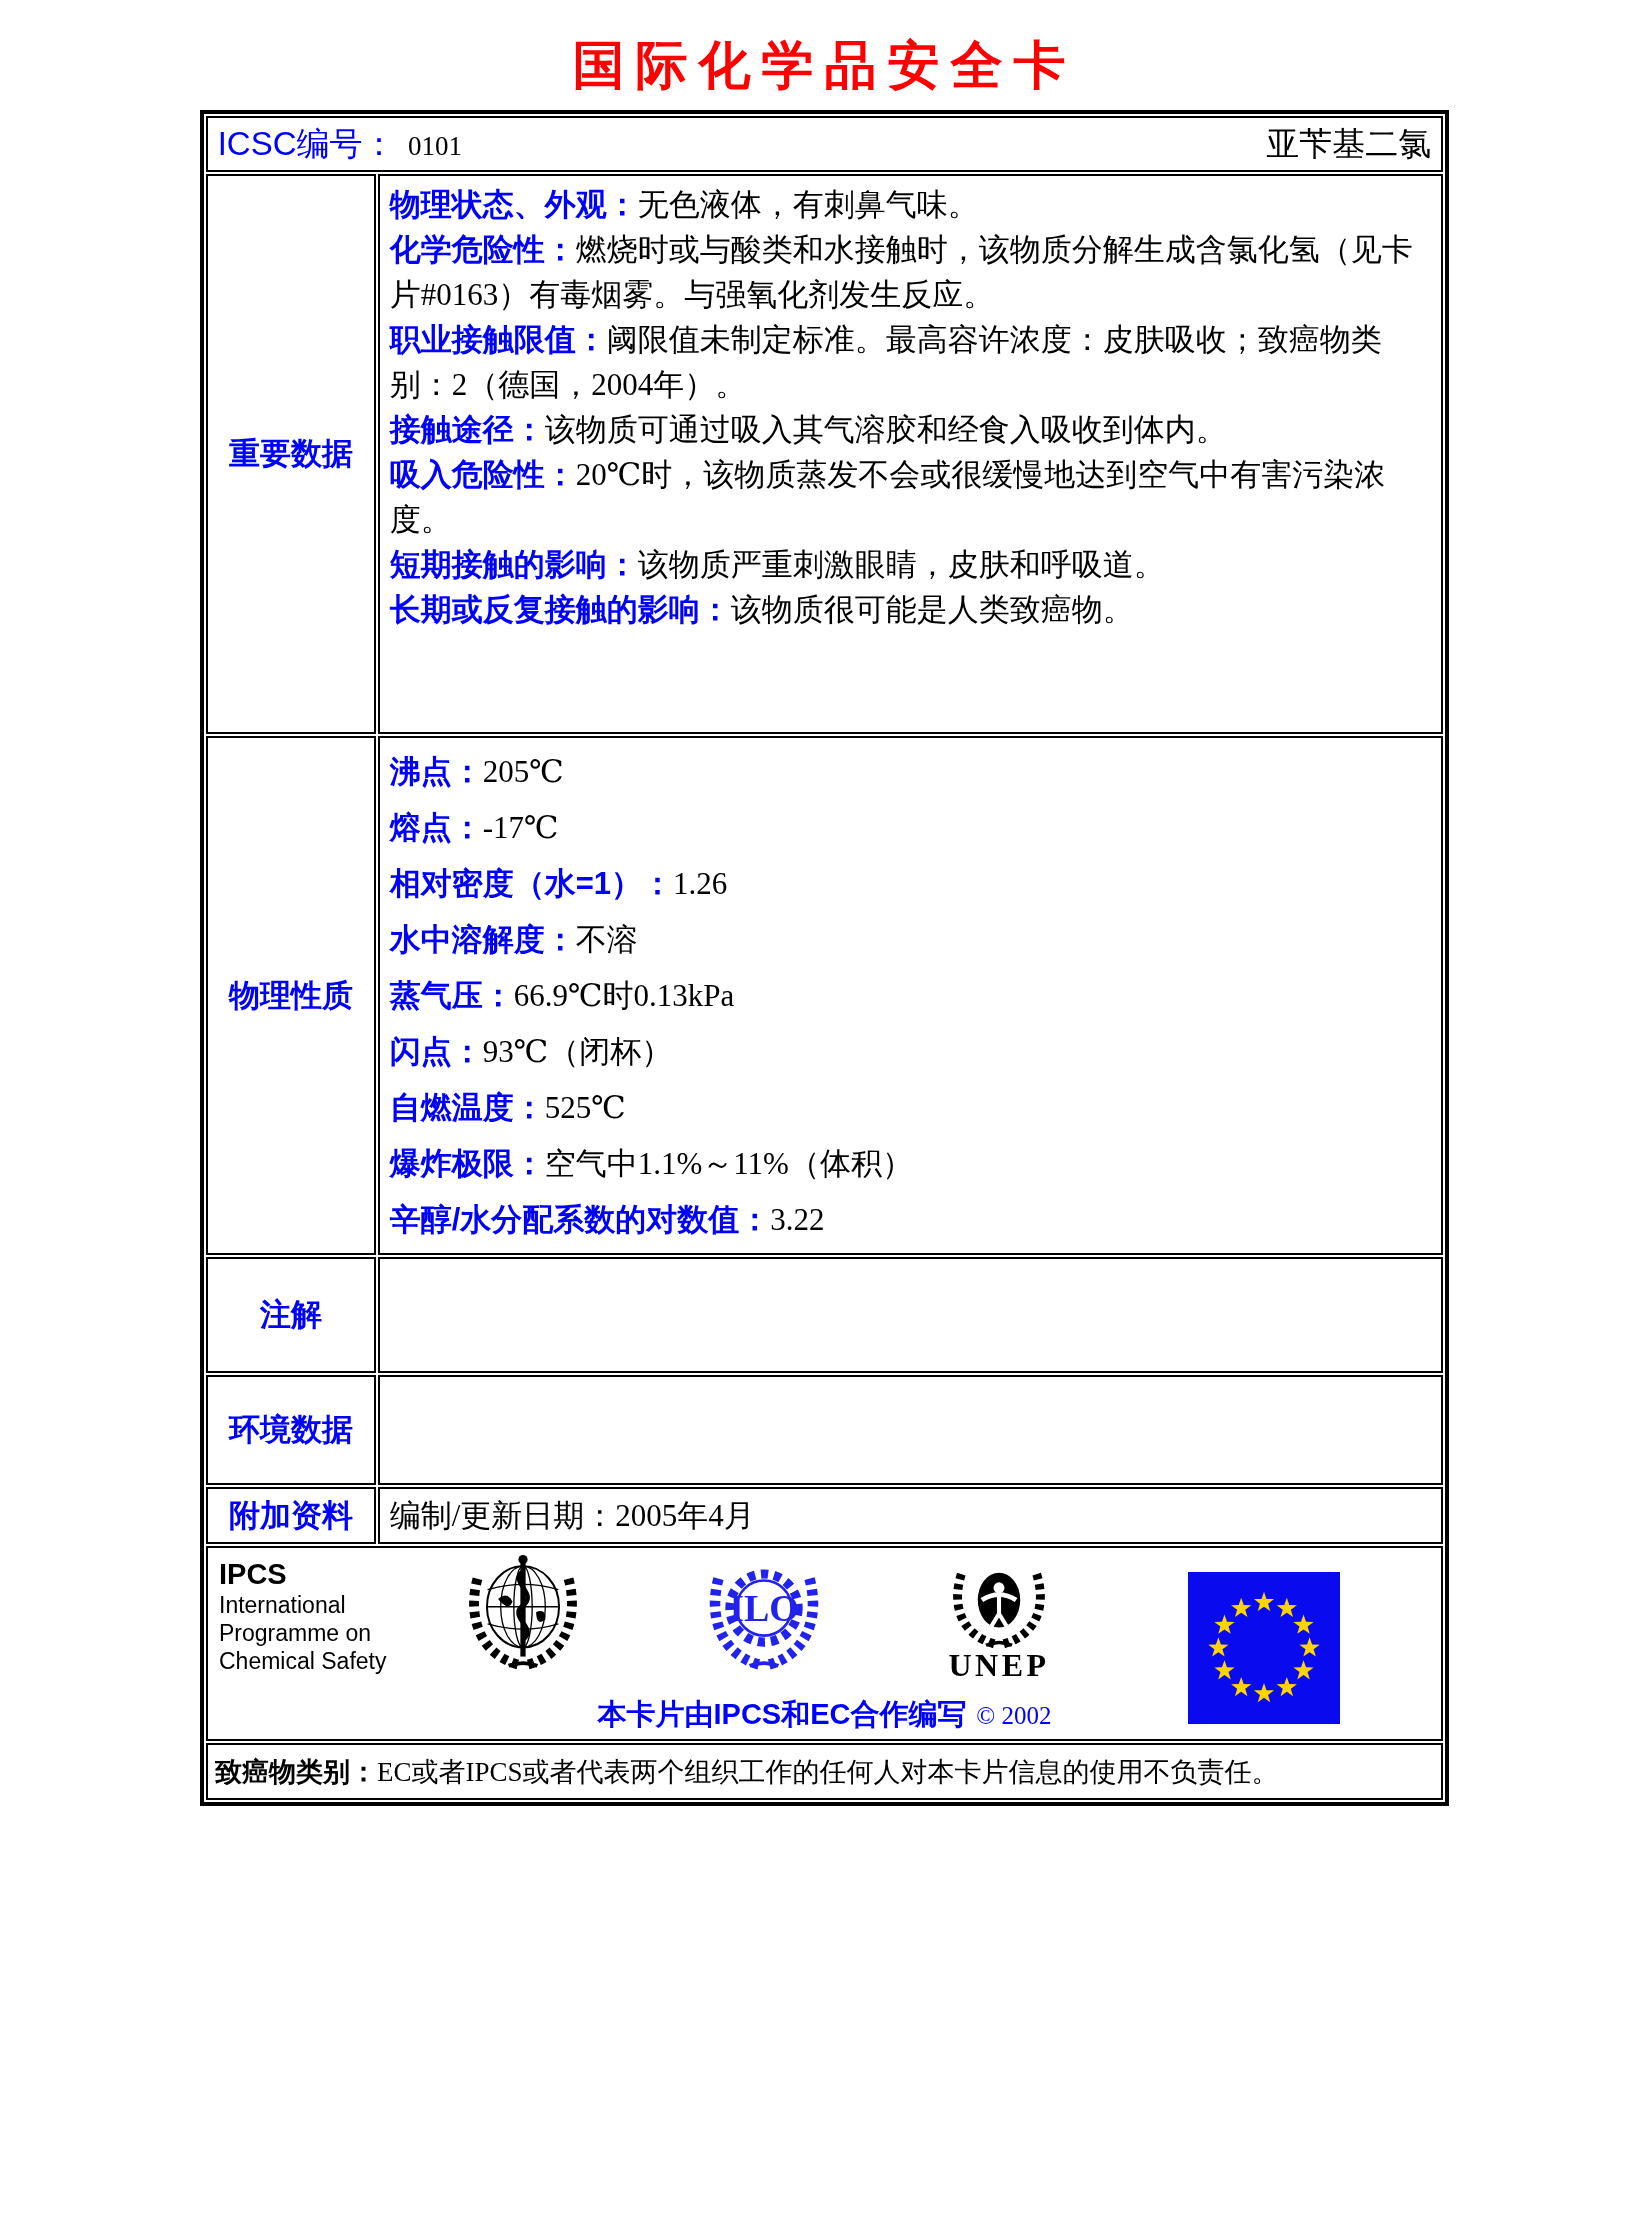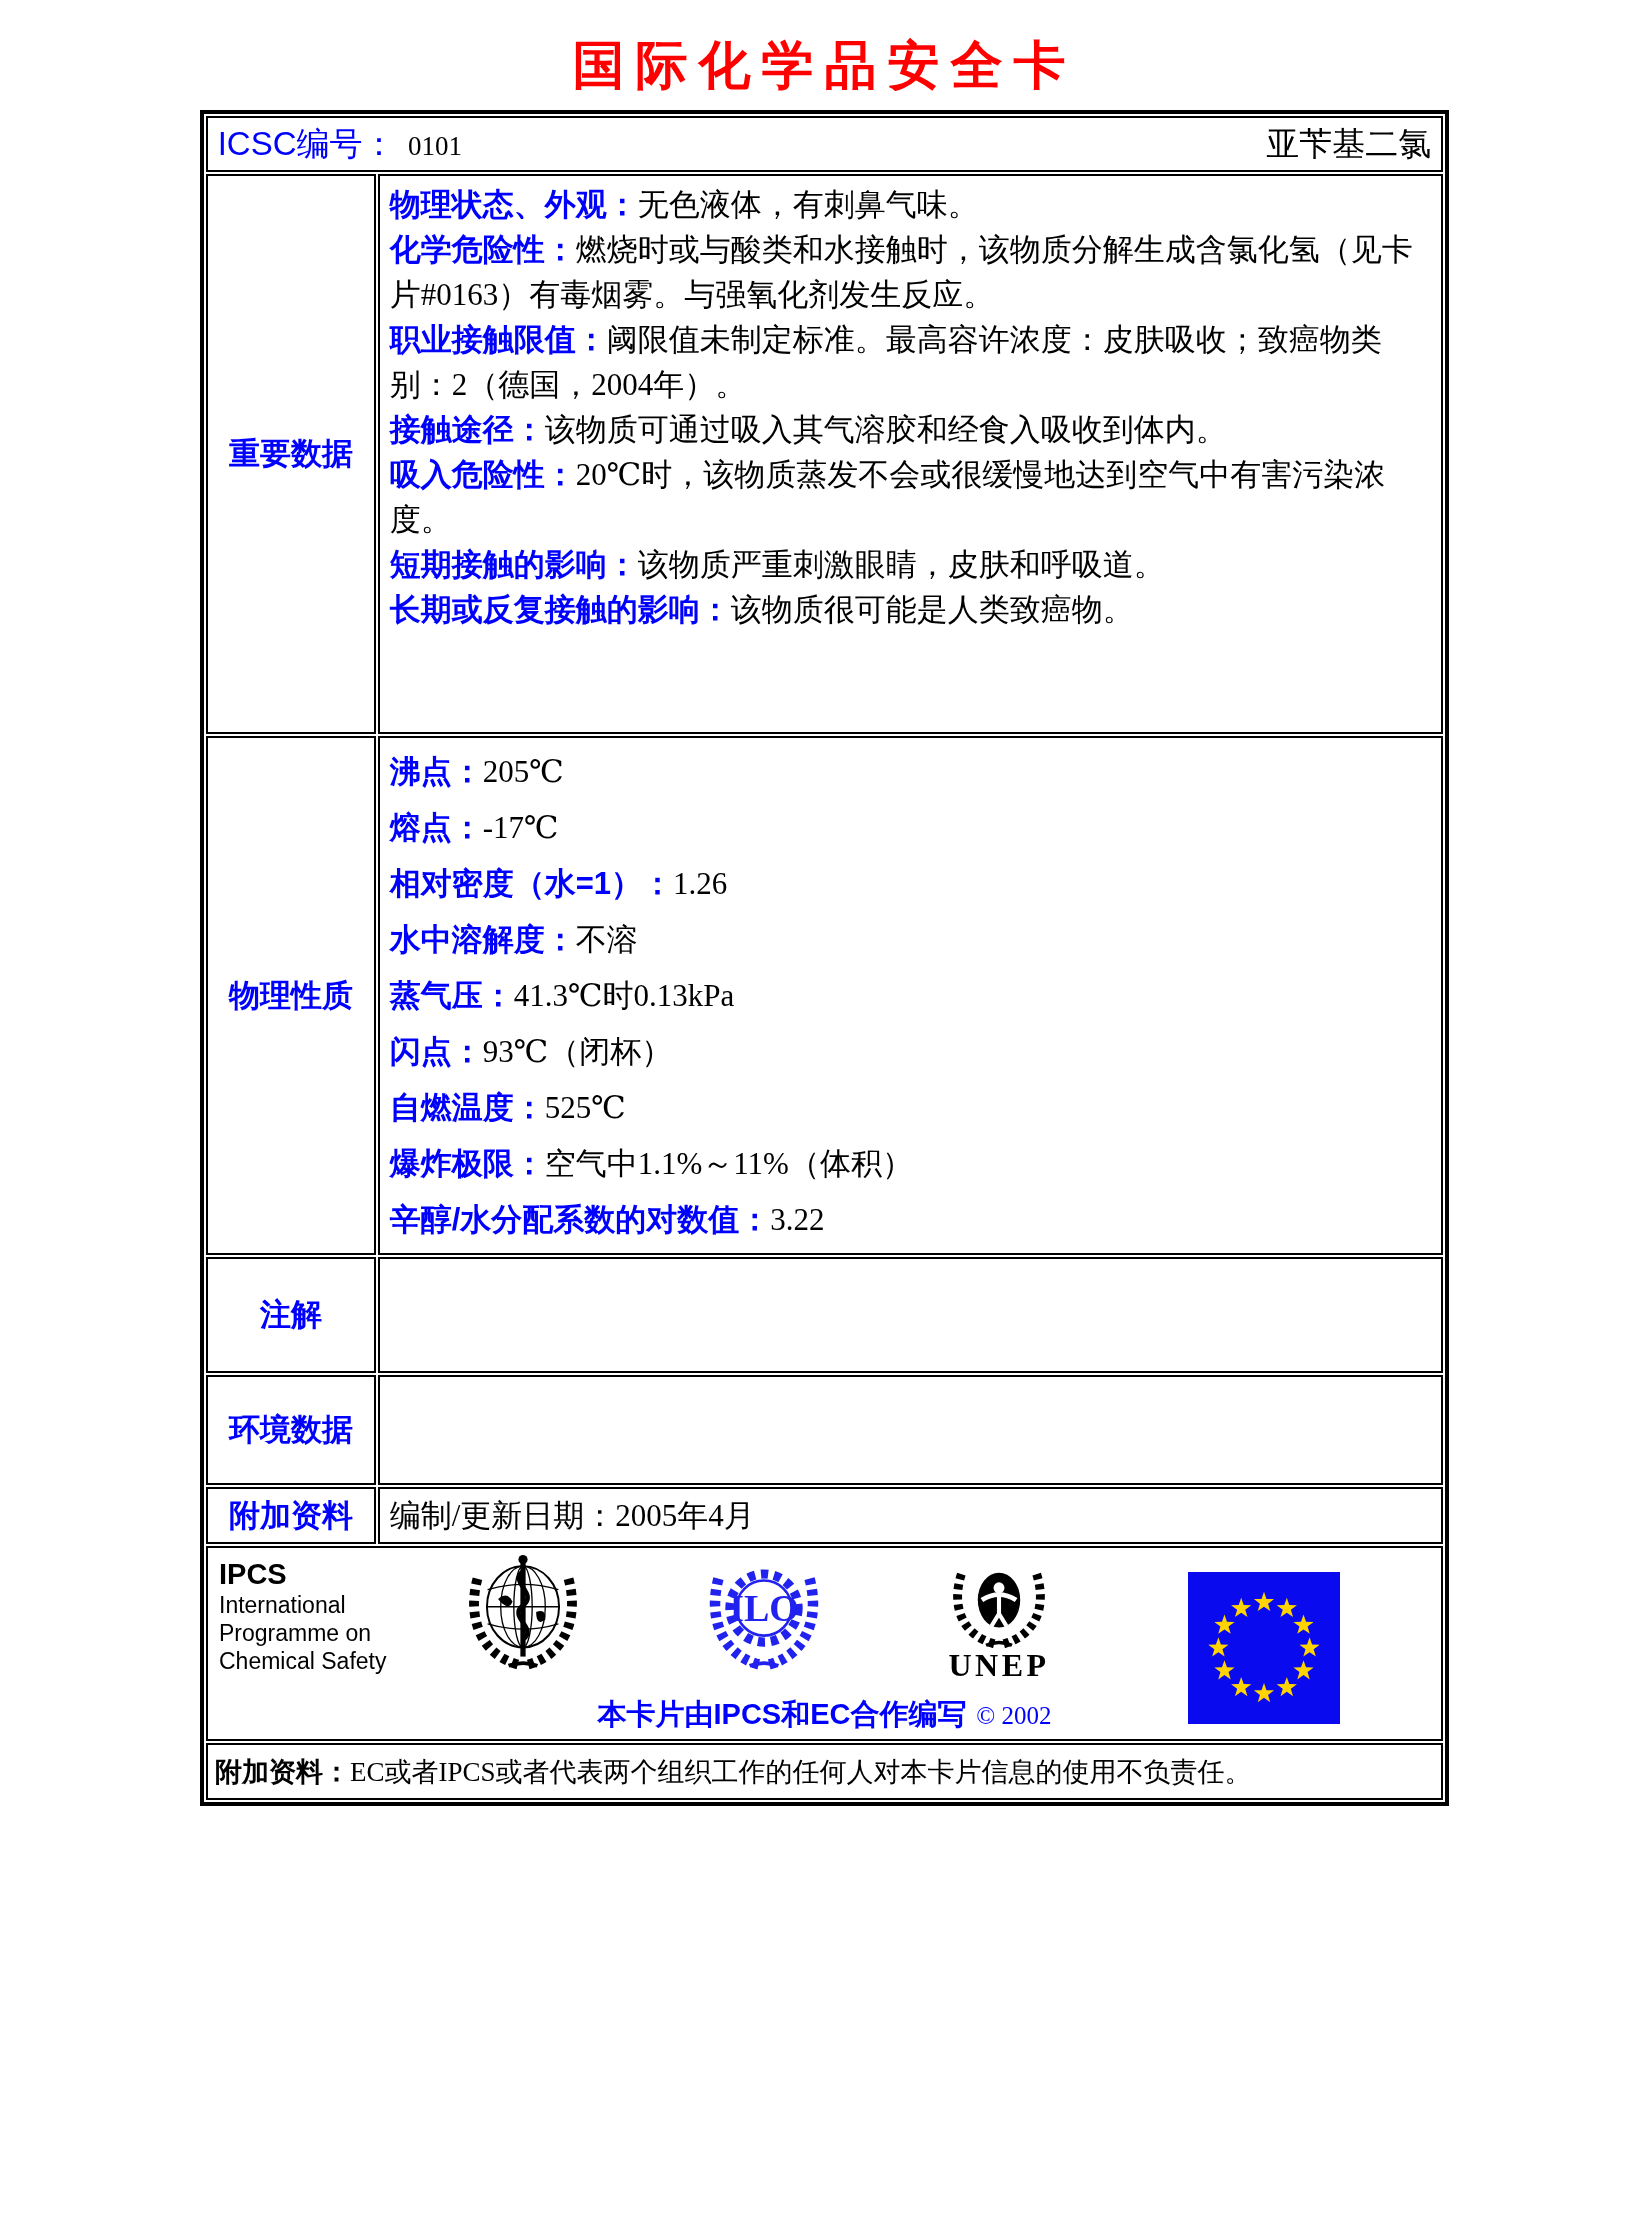--- a/index.html
+++ b/index.html
@@ -99,21 +99,21 @@
     </td>
   </tr>
 
   <tr>
     <td class="label-cell">物理性质</td>
     <td class="content-cell physical-content">
       <p class="item"><span class="k">沸点：</span><span class="v">205℃</span></p>
       <p class="item"><span class="k">熔点：</span><span class="v">-17℃</span></p>
       <p class="item"><span class="k">相对密度（水=1）：</span><span class="v">1.26</span></p>
       <p class="item"><span class="k">水中溶解度：</span><span class="v">不溶</span></p>
-      <p class="item"><span class="k">蒸气压：</span><span class="v">41.3℃时0.13kPa</span></p>
+      <p class="item"><span class="k">蒸气压：</span><span class="v">66.9℃时0.13kPa</span></p>
       <p class="item"><span class="k">闪点：</span><span class="v">93℃（闭杯）</span></p>
       <p class="item"><span class="k">自燃温度：</span><span class="v">525℃</span></p>
       <p class="item"><span class="k">爆炸极限：</span><span class="v">空气中1.1%～11%（体积）</span></p>
       <p class="item"><span class="k">辛醇/水分配系数的对数值：</span><span class="v">3.22</span></p>
     </td>
   </tr>
 
   <tr>
     <td class="label-cell">注解</td>
     <td class="content-cell notes-content"></td>
@@ -206,18 +206,18 @@
       </svg>
 
       <div class="footer-caption">
         <span class="caption-main">本卡片由IPCS和EC合作编写</span><span class="caption-copy">© 2002</span>
       </div>
     </td>
   </tr>
 
   <tr>
     <td colspan="2" class="legal-cell">
-      <span class="legal-label">附加资料：</span><span class="v">EC或者IPCS或者代表两个组织工作的任何人对本卡片信息的使用不负责任。</span>
+      <span class="legal-label">致癌物类别：</span><span class="v">EC或者IPCS或者代表两个组织工作的任何人对本卡片信息的使用不负责任。</span>
     </td>
   </tr>
 </tbody>
   </table>
 
 
 </body></html>

